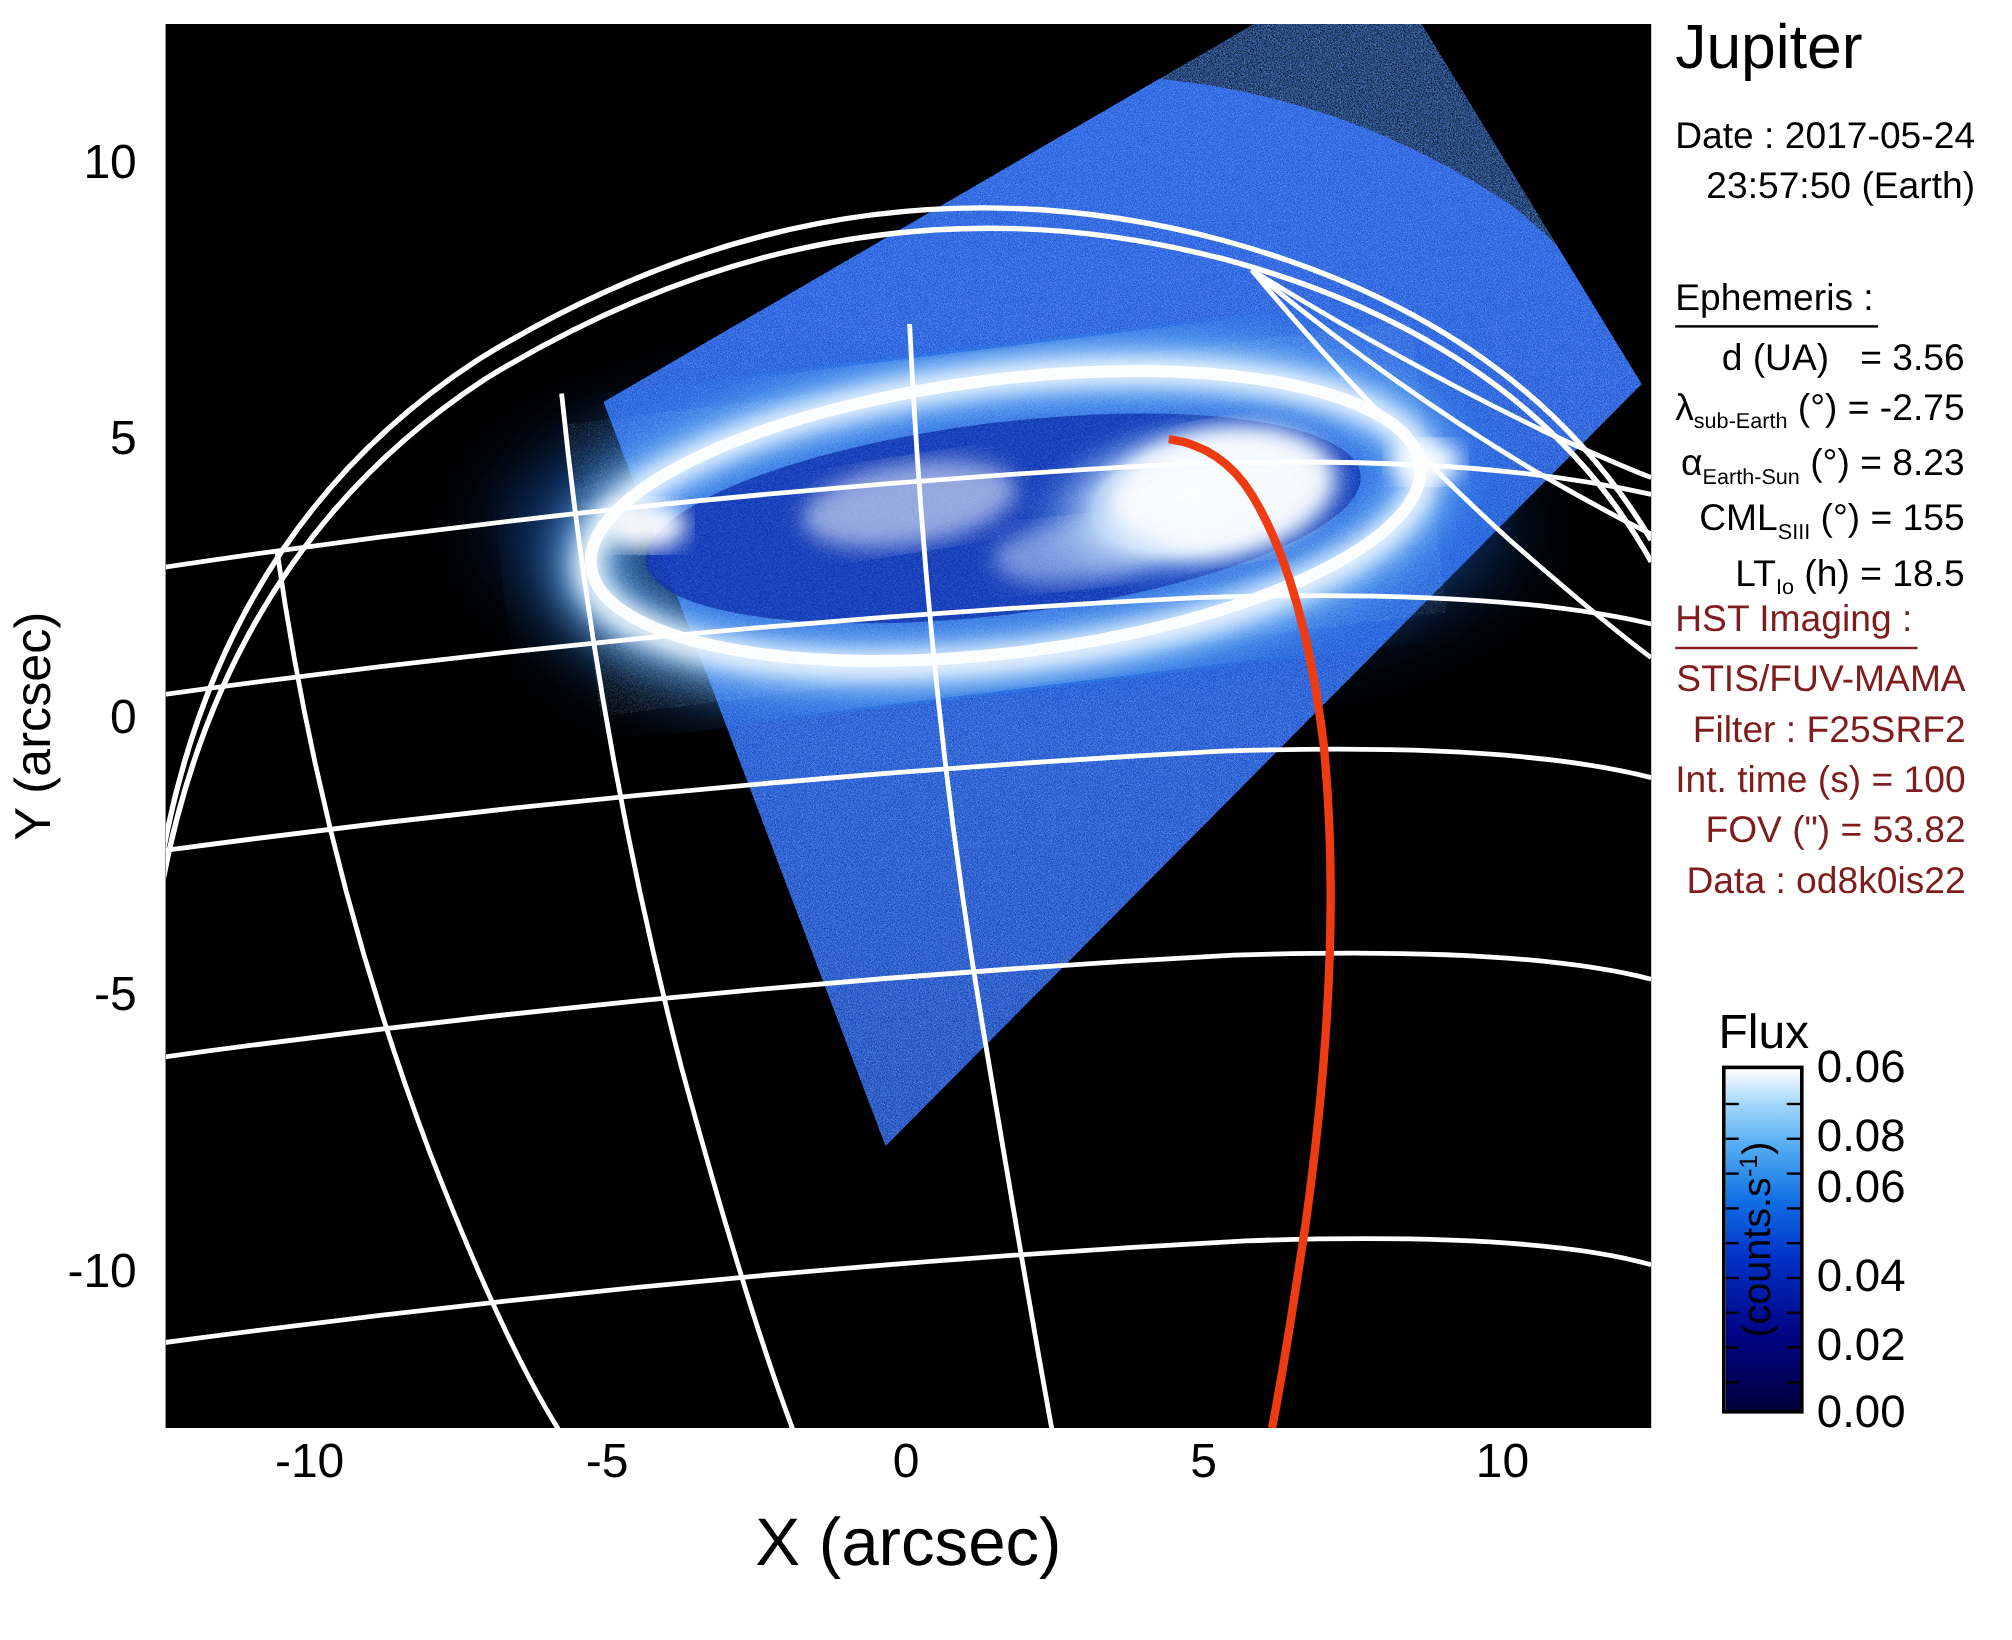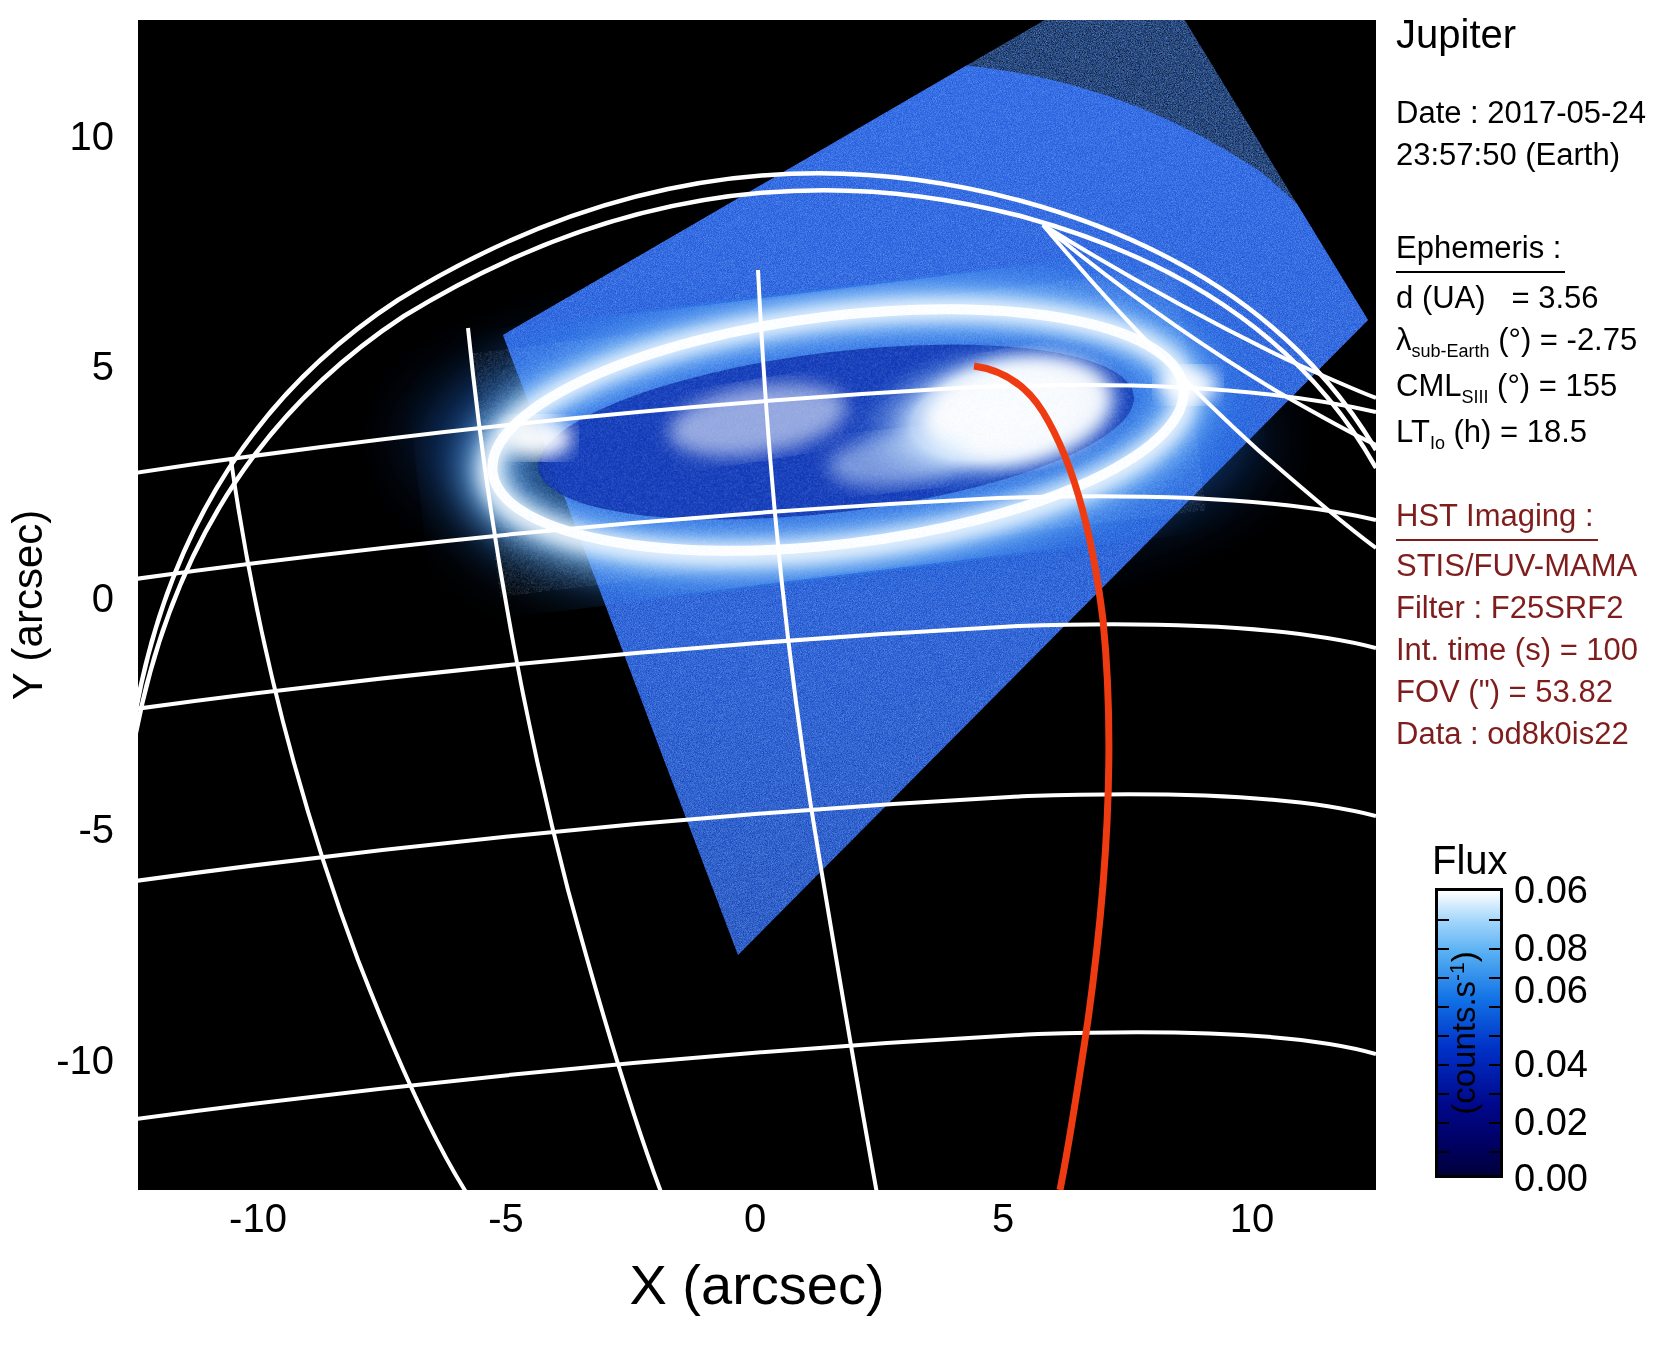--- a/index.html
+++ b/index.html
@@ -16,22 +16,22 @@
   .xtick-el{position:absolute;top:1196px;font-size:40px;white-space:nowrap;
             transform:translateX(-50%);}
   #y-axis-title{position:absolute;left:6px;top:605px;font-size:42px;
       transform:translateY(-50%) rotate(-90deg);transform-origin:center center;
       white-space:nowrap;width:300px;text-align:center;margin-left:-128px;}
   #x-axis-title{position:absolute;left:757px;top:1252px;font-size:56px;
       transform:translateX(-50%);white-space:nowrap;}
 
   
   #info-panel{position:absolute;left:1396px;top:0;width:281px;height:1367px;}
-  #target-title{position:absolute;left:0;top:14px;font-size:40px;line-height:1;}
-  .infoline{font-size:31px;line-height:42px;white-space:nowrap;}
+  #target-title{position:absolute;left:0;top:14px;font-size:52px;line-height:1;}
+  .infoline{font-size:31px;line-height:42px;white-space:nowrap;text-align:right;}
   #date-block{position:absolute;left:0;top:92px;}
   #ephemeris-block{position:absolute;left:0;top:228px;}
   #hst-block{position:absolute;left:0;top:496px;color:#7f1d1d;}
   .section-head{font-size:31px;line-height:40px;white-space:nowrap;
                 display:inline-block;border-bottom:2.5px solid currentColor;
                 padding-bottom:3px;margin-bottom:4px;padding-right:4px;}
   .sub{font-size:18px;vertical-align:baseline;position:relative;top:7px;
        letter-spacing:0px;}
   .row-val{letter-spacing:0px;}
 
@@ -204,20 +204,25 @@
       <span>(UA)</span>
       &nbsp;&nbsp;<span class="row-val">= 3.56</span>
     </div>
 
     <div class="infoline">
       <span>λ</span><span class="sub">sub-Earth</span>
       <span>(°)</span>
       <span class="row-val">= -2.75</span>
     </div>
 
+    <div class="infoline">
+      <span>α</span><span class="sub">Earth-Sun</span>
+      <span>(°)</span>
+      <span class="row-val">= 8.23</span>
+    </div>
 
     <div class="infoline">
       <span>CML</span><span class="sub">SIII</span>
       <span>(°)</span>
       <span class="row-val">= 155</span>
     </div>
 
     <div class="infoline">
       <span>LT</span><span class="sub">Io</span>
       <span>(h)</span>

